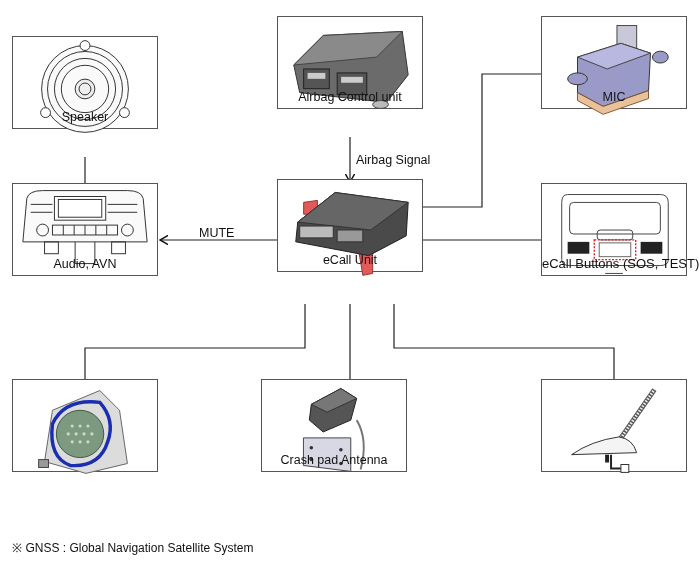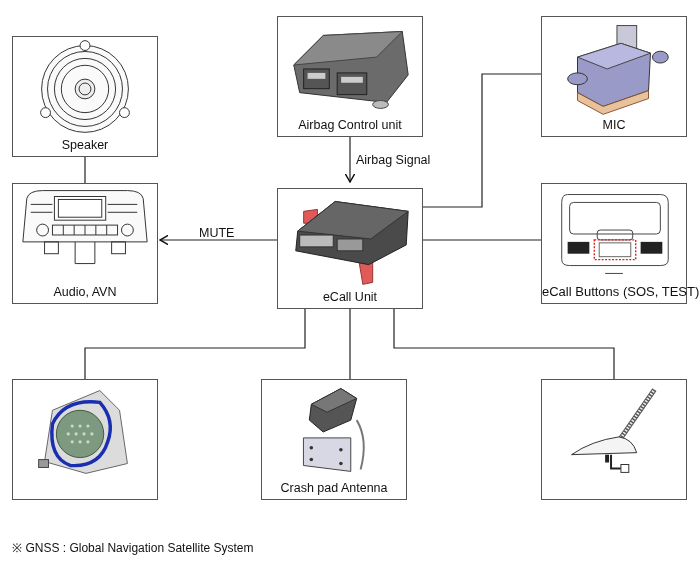--- a/index.html
+++ b/index.html
@@ -1,17 +1,17 @@
 <!DOCTYPE html>
 <html><head>
 <meta charset="utf-8">
 <style>
   html,body{margin:0;padding:0;background:#fff;}
   body{width:700px;height:566px;position:relative;overflow:hidden;font-family:"Liberation Sans",sans-serif;color:#111;}
-  .box{position:absolute;width:146px;height:121px;border:1px solid #555;background:#fff;box-sizing:border-box;}
+  .box{position:absolute;width:146px;height:93px;border:1px solid #555;background:#fff;box-sizing:border-box;}
   .box .art{position:absolute;left:0;top:0;width:100%;height:98px;}
   .box .lbl{position:absolute;left:0;right:0;bottom:4px;text-align:center;font-size:12.5px;line-height:14px;white-space:nowrap;}
   .box .lbl.small{font-size:13px;margin-top:12px;}
   .box .lbl.two{bottom:2px;line-height:12px;}
   #wires{position:absolute;left:0;top:0;}
   .edge-lbl{position:absolute;font-size:12.5px;white-space:nowrap;}
   .footnote{position:absolute;left:12px;top:539px;font-size:12px;}
 </style>
 </head>
 <body>
@@ -84,21 +84,21 @@
     <path d="M16,48 L46,18 L126,14 L100,40 Z" fill="#8a8a8a" stroke="#444"></path>
     <rect x="26" y="52" width="26" height="20" fill="#555" stroke="#222"></rect>
     <rect x="60" y="56" width="30" height="22" fill="#555" stroke="#222"></rect>
     <rect x="30" y="56" width="18" height="6" fill="#ccc"></rect>
     <rect x="64" y="60" width="22" height="6" fill="#ccc"></rect>
     <ellipse cx="104" cy="88" rx="8" ry="4" fill="#bbb" stroke="#444"></ellipse>
   </svg>
   <div class="lbl">Airbag Control unit</div>
 </div>
 
-<div class="box" style="left:277px;top:188px;">
+<div class="box" style="left:277px;top:179px;">
   <svg class="art" viewBox="0 0 146 98">
     <path d="M26,22 L40,20 L40,34 L26,34 Z" fill="#e05a5a" stroke="#933"></path>
     <path d="M82,72 L96,72 L96,94 L86,96 Z" fill="#e05a5a" stroke="#933"></path>
     <path d="M20,42 L58,12 L132,22 L130,56 L92,76 L18,62 Z" fill="#4a4a4a" stroke="#222"></path>
     <path d="M20,42 L58,12 L132,22 L94,50 Z" fill="#666" stroke="#333"></path>
     <rect x="22" y="46" width="34" height="12" fill="#bbb" stroke="#333"></rect>
     <rect x="60" y="50" width="26" height="12" fill="#999" stroke="#333"></rect>
   </svg>
   <div class="lbl">eCall Unit</div>
 </div>

